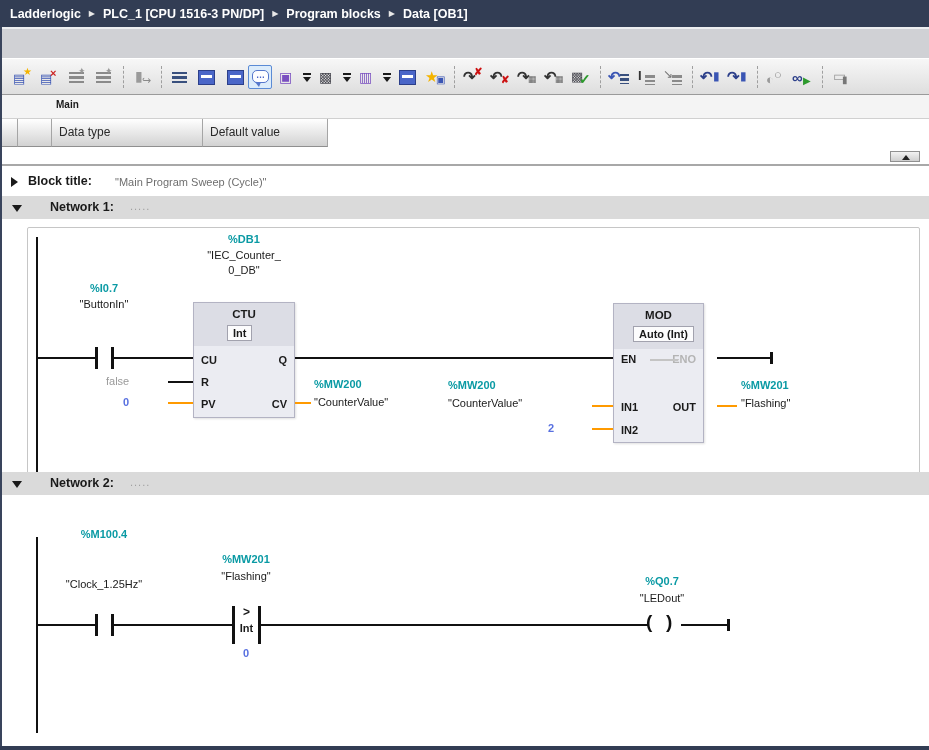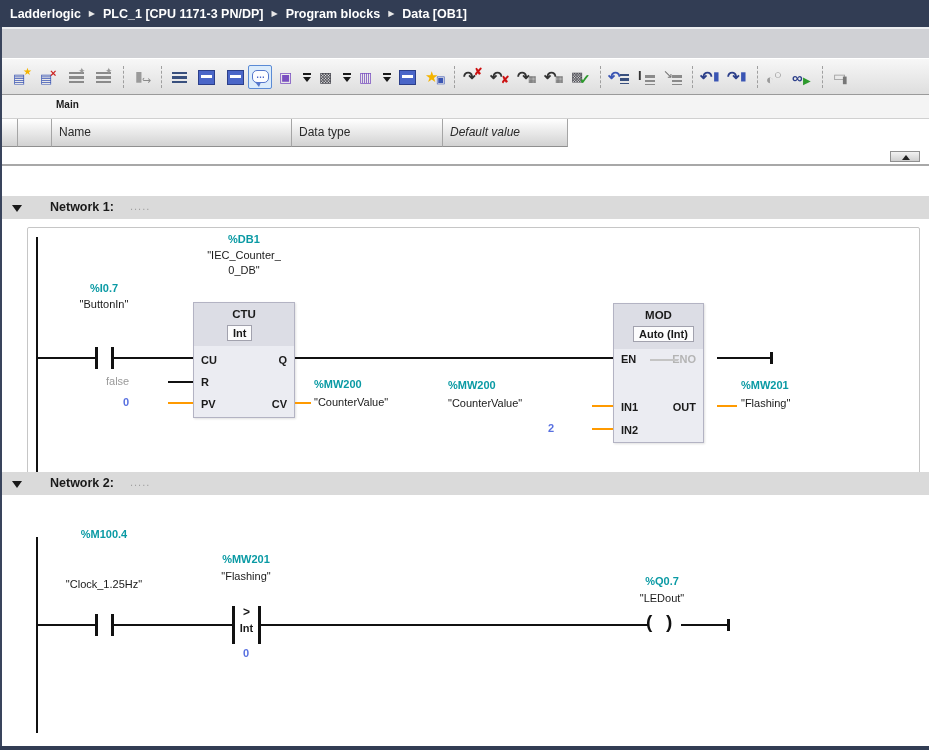--- a/index.html
+++ b/index.html
@@ -89,21 +89,21 @@
   .cmp-op { position:absolute; font-size:12px; font-weight:bold; color:#1a1a1a; }
 </style>
 </head>
 <body>
 
 <div id="root">
 
   <div class="crumbbar">
     <span class="crumb">Ladderlogic</span>
     <span class="crumb-sep">▶</span>
-    <span class="crumb">PLC_1 [CPU 1171-3 PN/DP]</span>
+    <span class="crumb">PLC_1 [CPU 1516-3 PN/DP]</span>
     <span class="crumb-sep">▶</span>
     <span class="crumb">Program blocks</span>
     <span class="crumb-sep">▶</span>
     <span class="crumb">Data [OB1]</span>
   </div>
 
   <div class="gapband"></div>
   <div class="edge-left"></div>
   <div class="edge-bottom"></div>
 
@@ -219,30 +219,34 @@
         <span class="g" style="left:13px;top:9px;font-size:10px;color:#777;">▮</span>
       </div>
   </div>
 
   <div class="tbl-title">
     <span>Main</span>
   </div>
   <div class="thead">
     <div class="th" style="width:16px;"></div>
     <div class="th" style="width:34px;"></div>
-    <div class="th" style="width:240px;">Name</div>
     <div class="th" style="width:151px;">Data type</div>
-    <div class="th" style="width:125px;font-style:italic;">Default value</div>
+    <div class="th" style="width:125px;">Default value</div>
   </div>
   <div class="splitrow">
     <div class="upbtn"></div>
   </div>
 
   <div class="editor"></div>
 
+  <div class="blocktitle-row">
+    <span class="tri-r"></span>
+    <span class="bt-label">Block title:</span>
+    <span class="bt-value">"Main Program Sweep (Cycle)"</span>
+  </div>
 
   <div class="nethead" style="top:196px;">
     <span class="tri-d"></span>
     <span class="net-label">Network 1:</span>
     <span class="net-comment">.....</span>
   </div>
 
   <div class="netbox"></div>
   <div class="lnv" style="left:36px;top:237px;height:242px;"></div>
 

